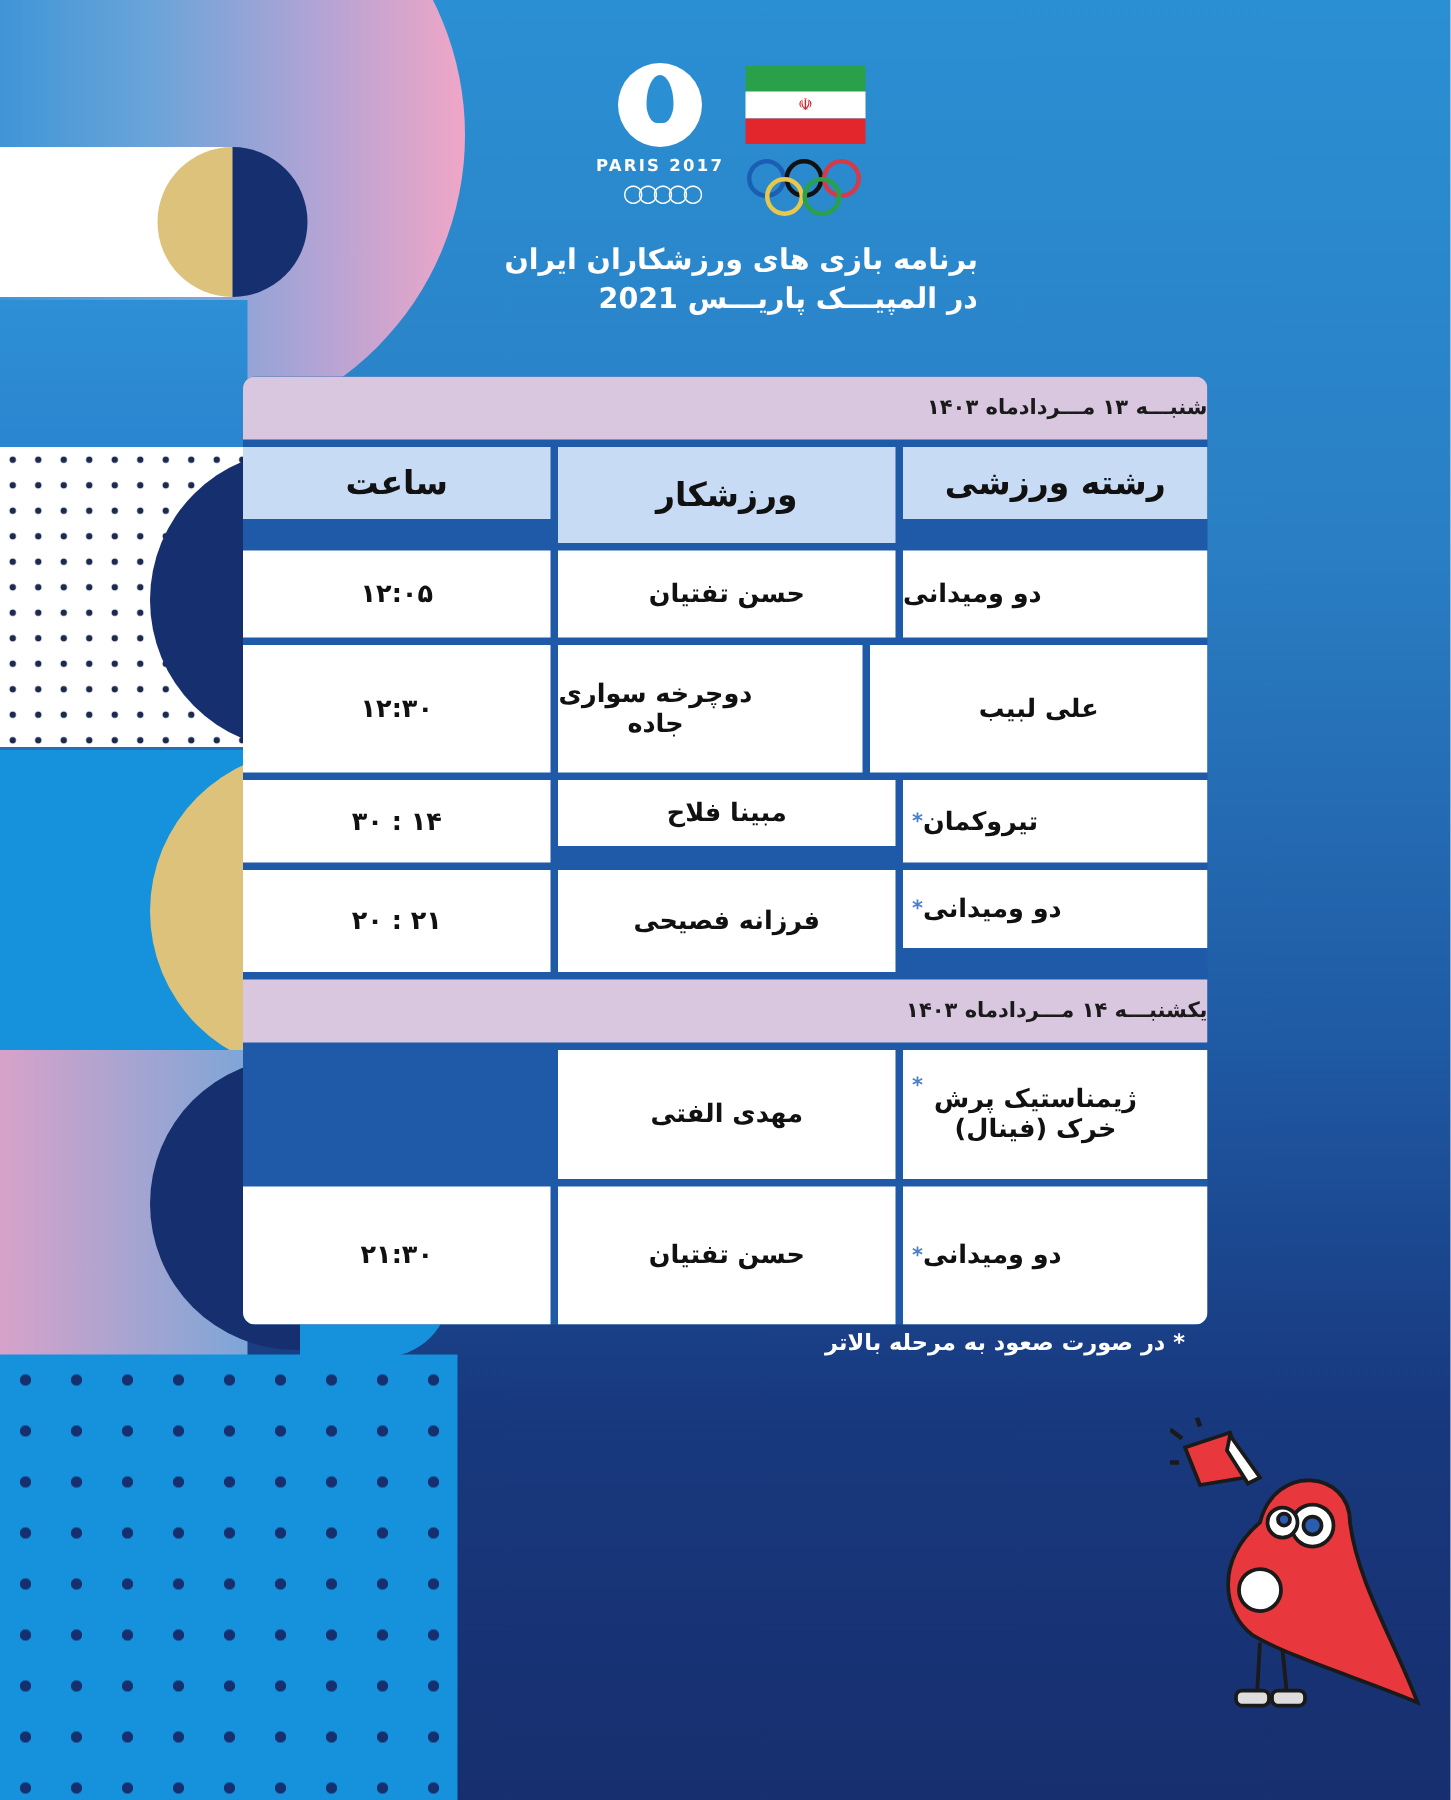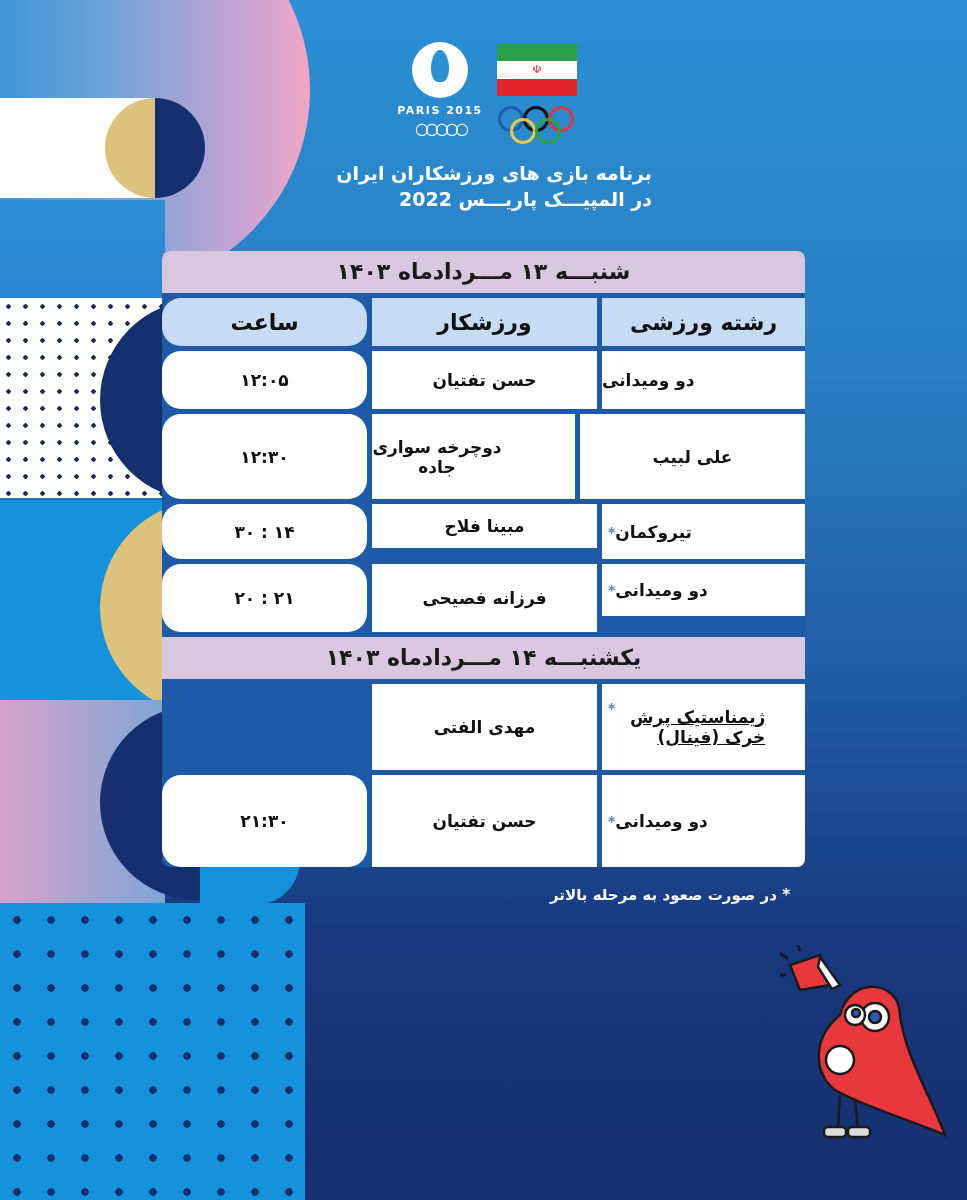--- a/index.html
+++ b/index.html
@@ -71,31 +71,31 @@
     left: 300px; top: 160px; width: 352px; text-align: right; direction: rtl;
     color: #fff; font-weight: bold; font-size: 19px; line-height: 26px;
   }
 
   
   .table {
     left: 162px; top: 251px; width: 643px;
     background: #1e5aa8; border-radius: 8px; overflow: hidden;
   }
   .day-header {
-    background: #d9c7e0; height: 42px; text-align: center;
-    font-weight: bold; font-size: 22px; color: #1a1a1a; line-height: 42px; direction: rtl;
+    background: #d9c7e0; height: 42px; 
+    font-weight: bold; font-size: 14px; color: #1a1a1a; line-height: 42px; direction: rtl;
   }
   .row { display: flex; flex-direction: row-reverse; gap: 5px; padding: 5px 0 0 0; }
   .cell {
     background: #fff; display: flex; align-items: center; justify-content: center;
     text-align: center; direction: rtl; font-size: 17px; color: #111; font-weight: bold;
   }
   .cell.c-sport { width: 203px; justify-content: flex-end; padding-right: 14px; text-align: right; }
   .cell.c-athlete { width: 225px; }
-  .cell.c-time { width: 205px; border-radius: 19px; }
+  .cell.c-time { width: 205px; }
   .head-row .cell { background: #c8dbf5; font-size: 22px; }
   .head-row .c-sport { justify-content: center; padding-right: 0; }
   .star { color: #4d7fc7; font-size: 14px; margin-left: 6px; }
   .footnote {
     left: 460px; top: 886px; width: 330px; text-align: right; direction: rtl;
     color: #fff; font-weight: bold; font-size: 15px;
   }
 
   
   .mascot { left: 780px; top: 945px; width: 170px; height: 200px; }
@@ -112,21 +112,21 @@
 <div class="layer navy-semi-1"></div>
 <div class="layer blue-band"></div>
 <div class="layer gold-semi"></div>
 <div class="layer pink-band"></div>
 <div class="layer navy-semi-2"></div>
 <div class="layer navy-right"></div>
 <div class="layer dots-blue"></div>
 
 <div class="layer paris-logo">
   <div class="paris-flame"></div>
-  <div class="paris-text">PARIS 2015</div>
+  <div class="paris-text">PARIS 2017</div>
   <div class="small-rings">○○○○○</div>
 </div>
 
 <div class="layer flag">
   <div class="g"></div>
   <div class="w">
       <span>☫</span>
     </div>
   <div class="r"></div>
 </div>
@@ -134,29 +134,29 @@
 <div class="layer rings">
   <div class="ring" style="left:0;top:2px;border-color:#1a5fb4;"></div>
   <div class="ring" style="left:25px;top:2px;border-color:#111;"></div>
   <div class="ring" style="left:50px;top:2px;border-color:#d33b4a;"></div>
   <div class="ring" style="left:12px;top:14px;border-color:#e7c84a;"></div>
   <div class="ring" style="left:37px;top:14px;border-color:#2aa04a;"></div>
 </div>
 
 <div class="layer title">
   <div>برنامه بازی های ورزشکاران ایران</div>
-  <div>در المپیـــک پاریـــس 2022</div>
+  <div>در المپیـــک پاریـــس 2021</div>
 </div>
 
 <div class="layer table">
   <div class="day-header">شنبـــه  ۱۳  مـــردادماه ۱۴۰۳</div>
 
   <div class="row head-row">
     <div class="cell c-sport" style="height:48px">رشته ورزشی</div>
-    <div class="cell c-athlete" style="height:48px">ورزشکار</div>
+    <div class="cell c-athlete" style="height:64px">ورزشکار</div>
     <div class="cell c-time" style="height:48px">ساعت</div>
   </div>
 
   <div class="row">
     <div class="cell c-sport" style="height:58px">
         <span>دو ومیدانی</span>
       </div>
     <div class="cell c-athlete" style="height:58px">حسن تفتیان</div>
     <div class="cell c-time" style="height:58px">۱۲:۰۵</div>
   </div>
@@ -185,21 +185,21 @@
     </div>
     <div class="cell c-athlete" style="height:68px">فرزانه فصیحی</div>
     <div class="cell c-time" style="height:68px">۲۱ : ۲۰</div>
   </div>
 
   <div style="height:5px"></div>
   <div class="day-header">یکشنبـــه  ۱۴  مـــردادماه ۱۴۰۳</div>
 
   <div class="row">
     <div class="cell c-sport" style="height:86px">
-      <span style="display:block;width:150px;text-align:right;text-decoration:underline;">ژیمناستیک پرش خرک (فینال)</span>
+      <span style="display:block;width:150px;text-align:center;">ژیمناستیک پرش خرک (فینال)</span>
       <span class="star" style="align-self:flex-start;margin-top:16px">*</span>
     </div>
     <div class="cell c-athlete" style="height:86px">مهدی الفتی</div>
   </div>
 
   <div class="row" style="padding-bottom:0">
     <div class="cell c-sport" style="height:92px">
       <span>دو ومیدانی</span>
       <span class="star">*</span>
     </div>

